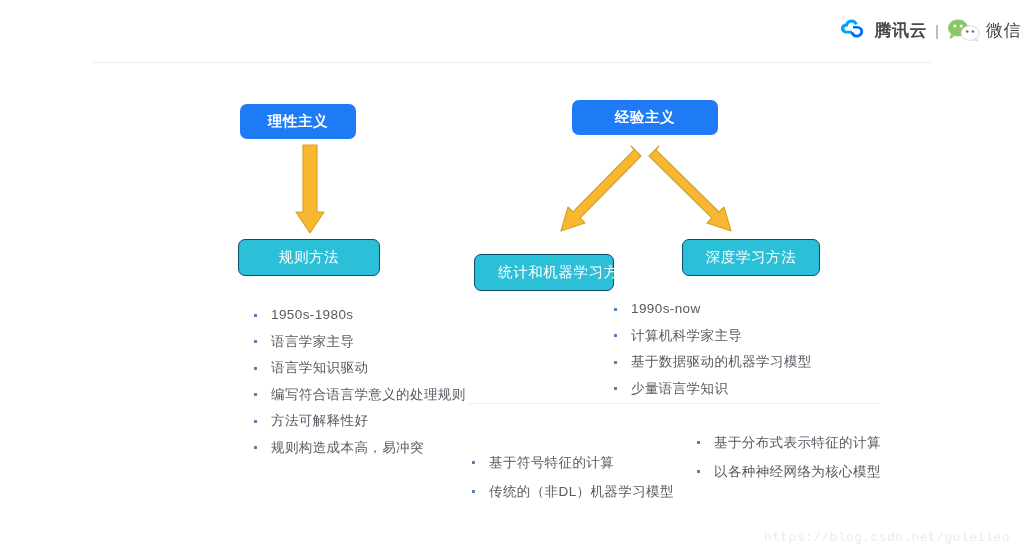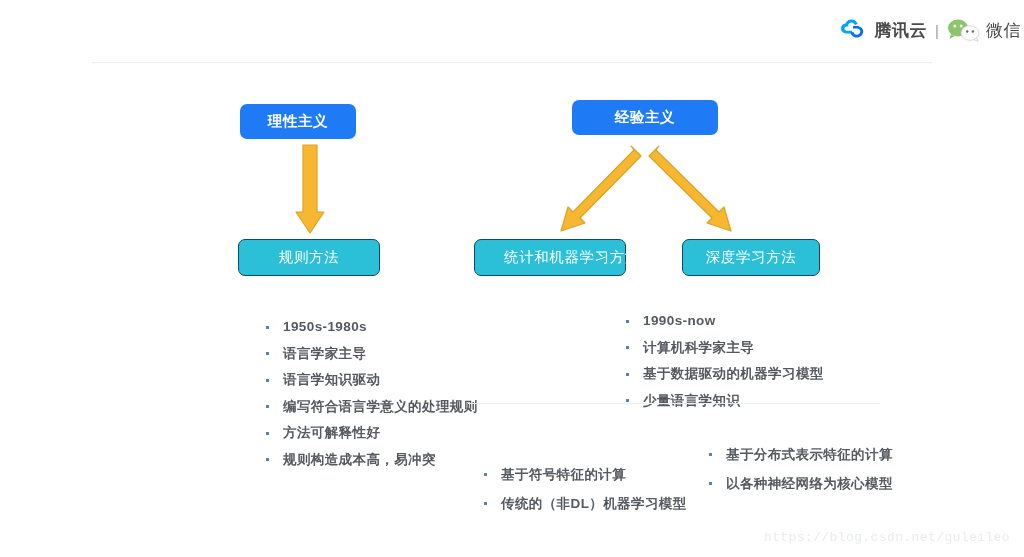--- a/index.html
+++ b/index.html
@@ -87,39 +87,38 @@
   }
   .node-cyan {
     background: #2CC0D8;
     color: #ffffff;
     border: 1px solid #0c4a6e;
   }
 
   #node-rationalism   { left: 240px; top: 104px; width: 116px; height: 35px; }
   #node-empiricism    { left: 572px; top: 100px; width: 146px; height: 35px; }
   #node-rule          { left: 238px; top: 239px; width: 142px; height: 37px; }
-  #node-statistical   { left: 474px; top: 239px; width: 152px; height: 37px; padding-left: 44px; }
+  #node-statistical   { left: 474px; top: 254px; width: 140px; height: 37px; padding-left: 44px; }
   #node-deeplearning  { left: 682px; top: 239px; width: 138px; height: 37px; }
 
   
   .arrow-layer {
     position: absolute;
     top: 0; left: 0;
     width: 1024px;
     height: 557px;
     pointer-events: none;
   }
 
   
   .bullet-list {
     position: absolute;
     list-style: none;
-    margin: 12px;
+    margin: 0;
     padding: 0;
-    font-weight: bold;
   }
   .bullet-list li {
     position: relative;
     padding-left: 19px;
     font-size: 13.5px;
     color: #555a60;
     letter-spacing: 0.4px;
     white-space: nowrap;
   }
   .bullet-list li::before {

